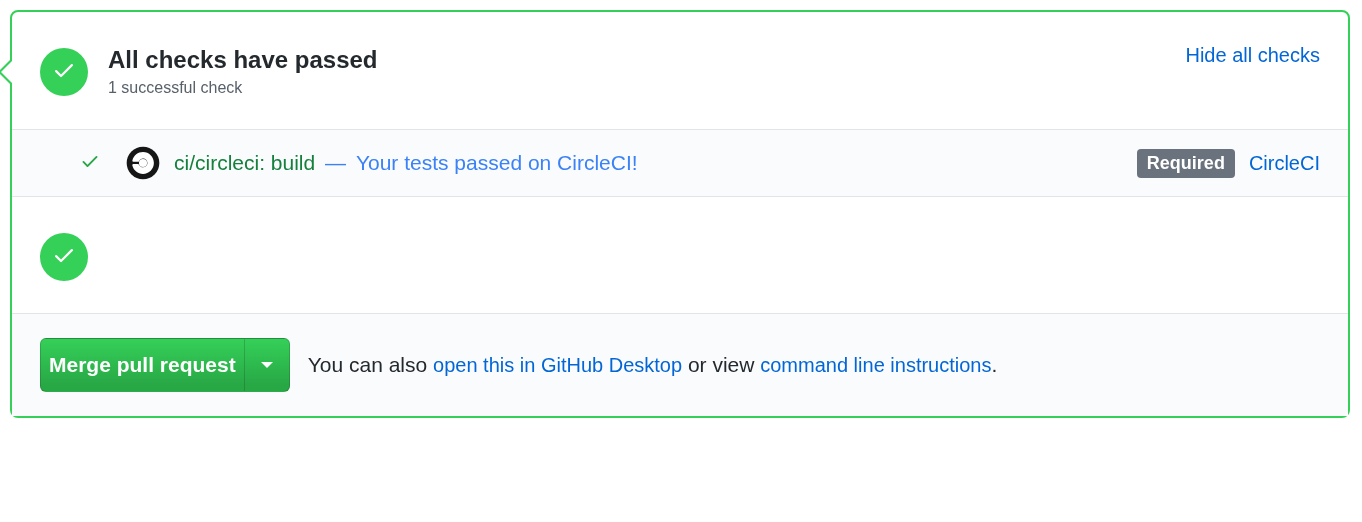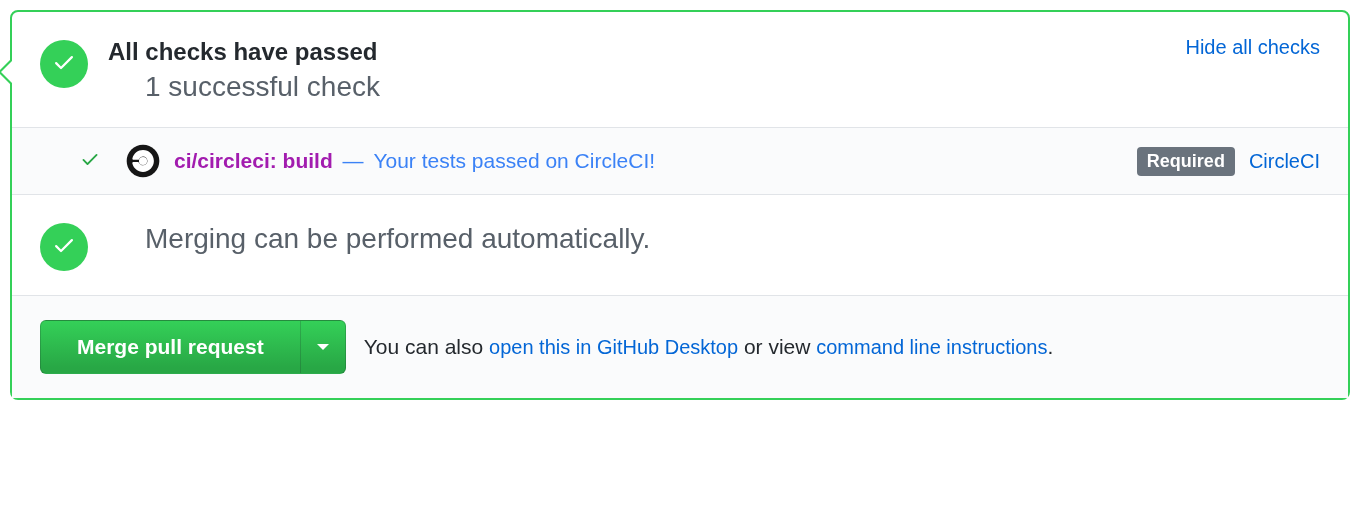--- a/index.html
+++ b/index.html
@@ -31,21 +31,21 @@
     content: "";
     position: absolute;
     left: 3px;
     top: -11px;
     border-top: 11px solid transparent;
     border-bottom: 11px solid transparent;
     border-right: 11px solid #fff;
   }
   .section {
     display: flex;
-    padding: 24px 28px;
+    padding: 32px 28px;
   }
   .section.top {
     border-bottom: 1px solid #e1e4e8;
   }
   .status-circle {
     width: 48px;
     height: 48px;
     border-radius: 50%;
     background: #34d058;
     display: flex;
@@ -63,24 +63,23 @@
   .section-body {
     flex: 1;
   }
   .section-title {
     font-size: 24px;
     font-weight: 600;
     color: #24292e;
     line-height: 1.3;
   }
   .section-sub {
-    font-size: 28px;
+    font-size: 16px;
     color: #586069;
     margin-top: 4px;
-    margin-left: 37px;
   }
   .section-right {
     flex-shrink: 0;
     margin-left: 32px;
   }
   .link {
     color: #0366d6;
     font-size: 20px;
     cursor: pointer;
     text-decoration: none;
@@ -111,22 +110,22 @@
     flex-shrink: 0;
   }
   .check-text {
     flex: 1;
     font-size: 21px;
     white-space: nowrap;
     overflow: hidden;
     text-overflow: ellipsis;
   }
   .check-name {
-    font-weight: 700;
-    color: #a21caf;
+    font-weight: 400;
+    color: #15803d;
   }
   .check-desc {
     color: #3b82f6;
   }
   .check-desc .dash {
     margin: 0 4px;
   }
   .required-badge {
     background: #6a737d;
     color: #fff;
@@ -148,21 +147,21 @@
   .btn-group {
     display: inline-flex;
     margin-right: 18px;
     flex-shrink: 0;
   }
   .btn-merge {
     background: linear-gradient(-180deg, #34d058, #28a745 90%);
     color: #fff;
     font-size: 21px;
     font-weight: 600;
-    padding: 14px 36px;
+    padding: 14px 8px;
     border: 1px solid rgba(27,31,35,0.2);
     border-right: none;
     border-radius: 6px 0 0 6px;
     cursor: pointer;
   }
   .btn-dropdown {
     background: linear-gradient(-180deg, #34d058, #28a745 90%);
     color: #fff;
     border: 1px solid rgba(27,31,35,0.2);
     border-radius: 0 6px 6px 0;
@@ -232,21 +231,20 @@
 
   <div class="section conflict-section">
     <div class="status-circle">
       <span>
         <svg viewBox="0 0 16 16">
             <path d="M13.78 4.22a.75.75 0 010 1.06l-7.25 7.25a.75.75 0 01-1.06 0L2.22 9.28a.75.75 0 011.06-1.06L6 10.94l6.72-6.72a.75.75 0 011.06 0z"></path>
           </svg>
       </span>
     </div>
     <div class="section-body">
-      <div class="section-sub">Merging can be performed automatically.</div>
     </div>
   </div>
 
   <div class="merge-section">
     <div class="btn-group">
       <button class="btn-merge">Merge pull request</button>
       <button class="btn-dropdown">
         <span>
           <svg viewBox="0 0 12 8">
               <path d="M0 0l6 6 6-6z"></path>

